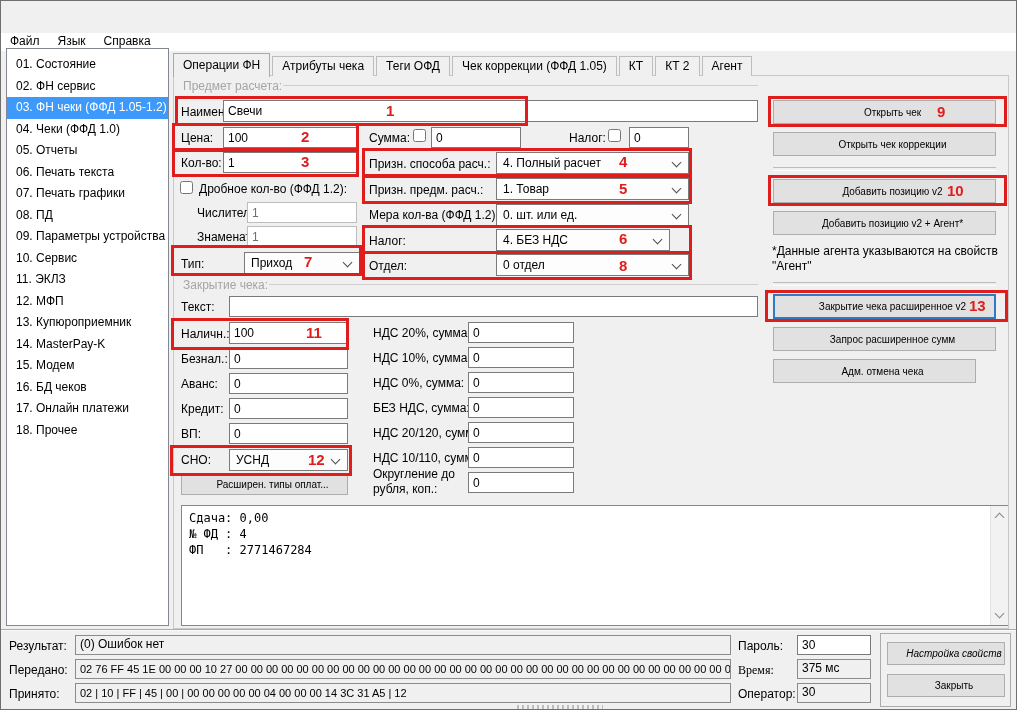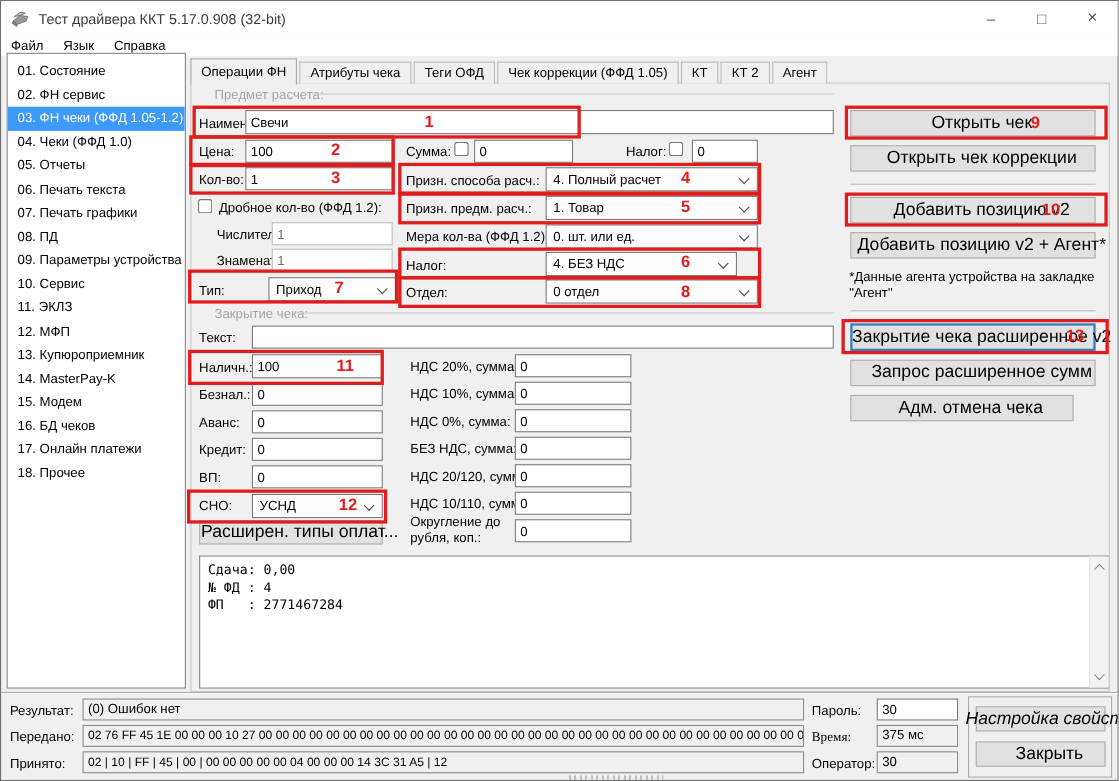--- a/index.html
+++ b/index.html
@@ -13,69 +13,52 @@
   .menu-item{padding:1px 9px;font-size:12px;}
   #sidebar{position:absolute;left:5px;top:47px;width:163px;height:578px;background:#fff;border:1px solid #828790;
            box-sizing:border-box;padding-top:5px;overflow:hidden;}
   .side-item{height:21.5px;line-height:21.5px;padding-left:9px;white-space:nowrap;}
   .side-item.sel{background:#3d99fa;color:#fff;}
   .content{position:absolute;left:172px;top:74px;width:836px;height:554px;border:1px solid #c9c9c9;box-sizing:border-box;background:#f0f0f0;}
   #tabs{position:absolute;left:172px;top:52px;height:23px;display:flex;align-items:flex-end;z-index:2;}
   .tab{height:19px;line-height:19px;padding:0 9px;background:#f0f0f0;border:1px solid #bdbdbd;border-bottom:none;margin-right:2px;white-space:nowrap;}
   .tab.active{height:23px;line-height:22px;background:#f0f0f0;border-color:#a9a9a9;position:relative;top:1px;z-index:3;}
   .lbl{position:absolute;white-space:nowrap;}
-  .grpcap{position:absolute;color:#a5a5a5;white-space:nowrap;margin-left:12px;}
+  .grpcap{position:absolute;color:#a5a5a5;white-space:nowrap;}
   .line{position:absolute;height:1px;background:#cecece;}
   .tb{position:absolute;background:#fff;border:1px solid #7a7a7a;font-size:12px;padding:1px 4px;box-sizing:border-box;
       font-family:"Liberation Sans",sans-serif;color:#000;outline:none;}
   .tb.gray{background:#f0f0f0;border-color:#8b8b8b;}
   .tb.dis{color:#6f6f6f;border-color:#bdbdbd;}
   .tb.hex{font-size:11px;white-space:nowrap;overflow:hidden;}
   .combo{position:absolute;background:#fdfdfd;border:1px solid #7a7a7a;box-sizing:border-box;padding:3px 20px 2px 6px;
          white-space:nowrap;overflow:hidden;}
   .chev{position:absolute;right:8px;top:6px;width:6px;height:6px;border-right:1px solid #4e4e4e;border-bottom:1px solid #4e4e4e;transform:rotate(45deg);}
   .btn{position:absolute;background:#e1e1e1;border:1px solid #adadad;box-sizing:border-box;display:flex;align-items:center;
-       justify-content:center;font-size:16px;white-space:nowrap;padding-left:16px;}
+       justify-content:center;font-size:10px;white-space:nowrap;padding-left:16px;}
   .btn.focus{border:2px solid #2d7cc4;}
   .sep{position:absolute;height:2px;border-top:1px solid #bcbcbc;border-bottom:1px solid #fdfdfd;box-sizing:content-box;}
   .cb{position:absolute;width:13px;height:13px;margin:0;}
   .ann{position:absolute;border:3px solid #e01d1d;box-sizing:border-box;pointer-events:none;z-index:5;}
   .annnum{position:absolute;color:#e01d1d;font-weight:bold;font-size:15px;z-index:6;pointer-events:none;}
   .logbox{position:absolute;left:180px;top:504px;width:827px;height:121px;background:#fff;border:1px solid #828790;
           box-sizing:border-box;font-family:"DejaVu Sans Mono","Liberation Mono",monospace;font-size:12px;line-height:16px;
           padding:4px 7px;white-space:pre;}
   .vscroll{position:absolute;left:989px;top:505px;width:17px;height:119px;background:#f2f2f2;border-left:1px solid #e3e3e3;}
   .sarrow{position:absolute;left:5px;width:6px;height:6px;border-right:1px solid #8a8a8a;border-bottom:1px solid #8a8a8a;}
   .grip{position:absolute;left:516px;top:704px;width:86px;height:4px;
         background:repeating-linear-gradient(90deg,#bdbdbd 0 2px,transparent 2px 5px);}
   .note{position:absolute;white-space:normal;line-height:15px;}
   .panelbox{position:absolute;border:1px solid #ababab;box-sizing:border-box;}
 </style>
 </head>
 <body>
 
 <div class="win">
 
-  <div class="titlebar">
-    <span style="margin-left:9px;display:inline-flex;">
-      <svg width="17" height="15" viewBox="0 0 17 15">
-          <g fill="#9a9a9a" stroke="#6e6e6e" stroke-width="0.8">
-        <path d="M2 9 L8 4 L15 5 L14 9 L6 12 Z"></path>
-            <path d="M3 5 L9 1 L13 2 L8 4 Z" fill="#c8c8c8"></path>
-        <path d="M2 9 L6 12 L5 14 L1 11 Z" fill="#7d7d7d"></path>
-          </g>
-        </svg>
-    </span>
-    <span class="title-text">Тест драйвера ККТ 5.17.0.908 (32-bit)</span>
-    <div class="winctl">
-      <span>–</span>
-      <span>□</span>
-      <span style="font-size:16px;">×</span>
-    </div>
-  </div>
 
   <div class="menubar">
     <span class="menu-item">Файл</span>
     <span class="menu-item">Язык</span>
     <span class="menu-item">Справка</span>
   </div>
 
   <div id="sidebar">
       <div class="side-item">01. Состояние</div>
       <div class="side-item">02. ФН сервис</div>
@@ -202,21 +185,21 @@
   <span class="lbl" style="left:372px;top:450px;">НДС 10/110, сумма:</span>
   <input class="tb" style="left: 467px; top: 446px; width: 106px; height: 21px;" value="0">
   <span class="lbl note" style="left:372px;top:466px;width:92px;">Округление до рубля, коп.:</span>
   <input class="tb" style="left: 467px; top: 471px; width: 106px; height: 21px;" value="0">
 
   <div class="btn" style="left:772px;top:99px;width:223px;height:24px;">Открыть чек</div>
   <div class="btn" style="left:772px;top:131px;width:223px;height:24px;">Открыть чек коррекции</div>
   <div class="sep" style="left:772px;top:166px;width:223px;"></div>
   <div class="btn" style="left:772px;top:178px;width:223px;height:24px;">Добавить позицию v2</div>
   <div class="btn" style="left:772px;top:210px;width:223px;height:24px;">Добавить позицию v2 + Агент*</div>
-  <span class="lbl note" style="left:771px;top:243px;width:234px;">*Данные агента устройства на закладке "Агент"</span>
+  <span class="lbl note" style="left:771px;top:243px;width:234px;">*Данные агента указываются на свойств "Агент"</span>
   <div class="sep" style="left:772px;top:281px;width:223px;"></div>
   <div class="btn focus" style="left:772px;top:293px;width:223px;height:25px;">Закрытие чека расширенное v2</div>
   <div class="btn" style="left:772px;top:326px;width:223px;height:24px;">Запрос расширенное сумм</div>
   <div class="btn" style="left:772px;top:358px;width:203px;height:24px;">Адм. отмена чека</div>
 
   <div class="logbox">Сдача: 0,00
 № ФД : 4
 ФП   : 2771467284</div>
   <div class="vscroll">
     <span class="sarrow" style="top:8px;transform:rotate(-135deg);"></span>

